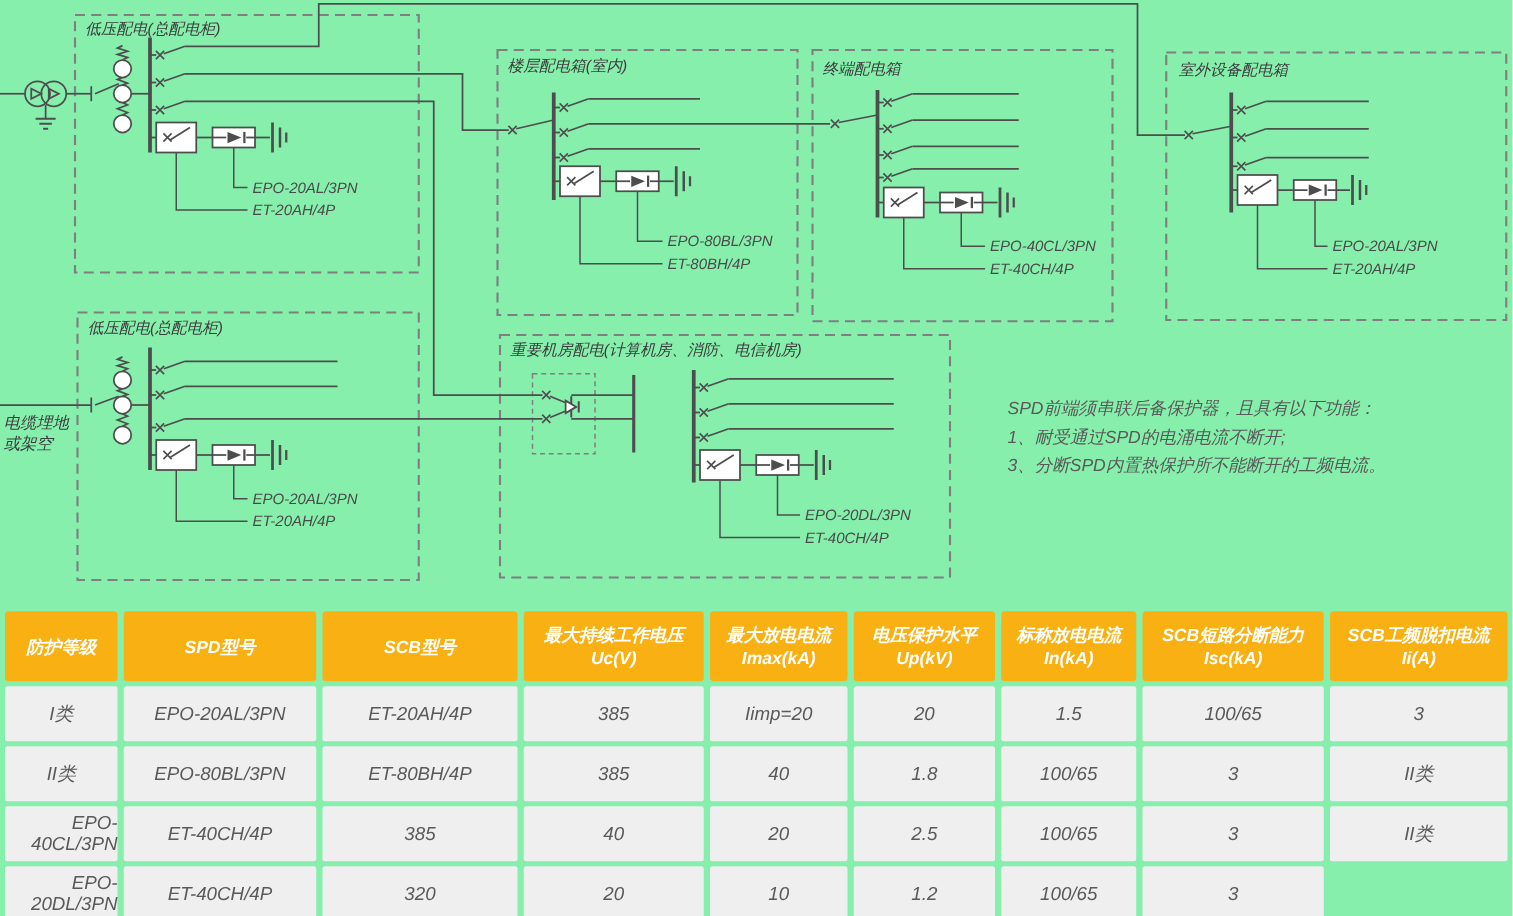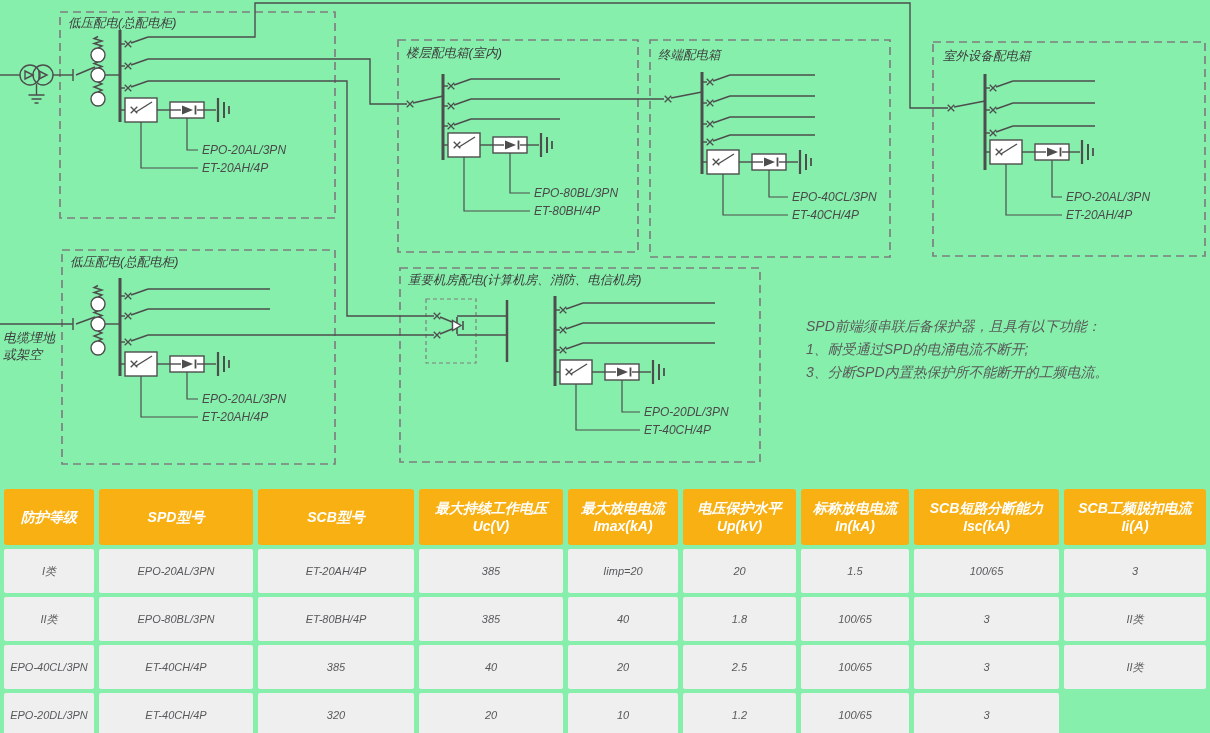--- a/index.html
+++ b/index.html
@@ -11,22 +11,22 @@
   .dlabel{position:absolute;font-size:12px;color:#4a4a4a;white-space:nowrap;line-height:14px;}
   .dtitle{position:absolute;font-size:12.5px;color:#3c3c3c;white-space:nowrap;line-height:15px;}
   .cable{position:absolute;left:3px;top:329px;font-size:13px;color:#3c3c3c;line-height:17px;}
   .notes{position:absolute;left:806px;top:315px;font-size:14px;color:#595959;line-height:23px;white-space:nowrap;}
   
   #spec-table{position:absolute;left:4px;top:489px;width:1202px;
     display:grid;grid-template-columns:90px 154px 156px 144px 110px 113px 108px 145px 142px;
     grid-template-rows:56px 44px 44px 44px 44px;column-gap:5px;row-gap:4px;}
   .hcell{background:#F8B012;color:#ffffff;font-weight:bold;font-size:14px;line-height:18px;
     display:flex;flex-direction:column;align-items:center;justify-content:center;text-align:center;border-radius:3px;}
-  .bcell{background:#EFEFEF;color:#58595B;font-size:11px;
-    display:flex;align-items:center;justify-content:center;text-align:center;border-radius:2px;}
+  .bcell{background:#EFEFEF;color:#58595B;font-size:15px;
+    display:flex;align-items:center;justify-content:center;text-align:right;border-radius:2px;}
 </style>
 </head>
 <body>
 
 <div id="stage">
 
   <div id="diagram">
     <svg width="1210" height="487" viewBox="0 0 1210 487" fill="none" stroke="#4d4d4d" stroke-width="1.4">
       <defs>
         <g id="xmark" stroke-width="1.3">

